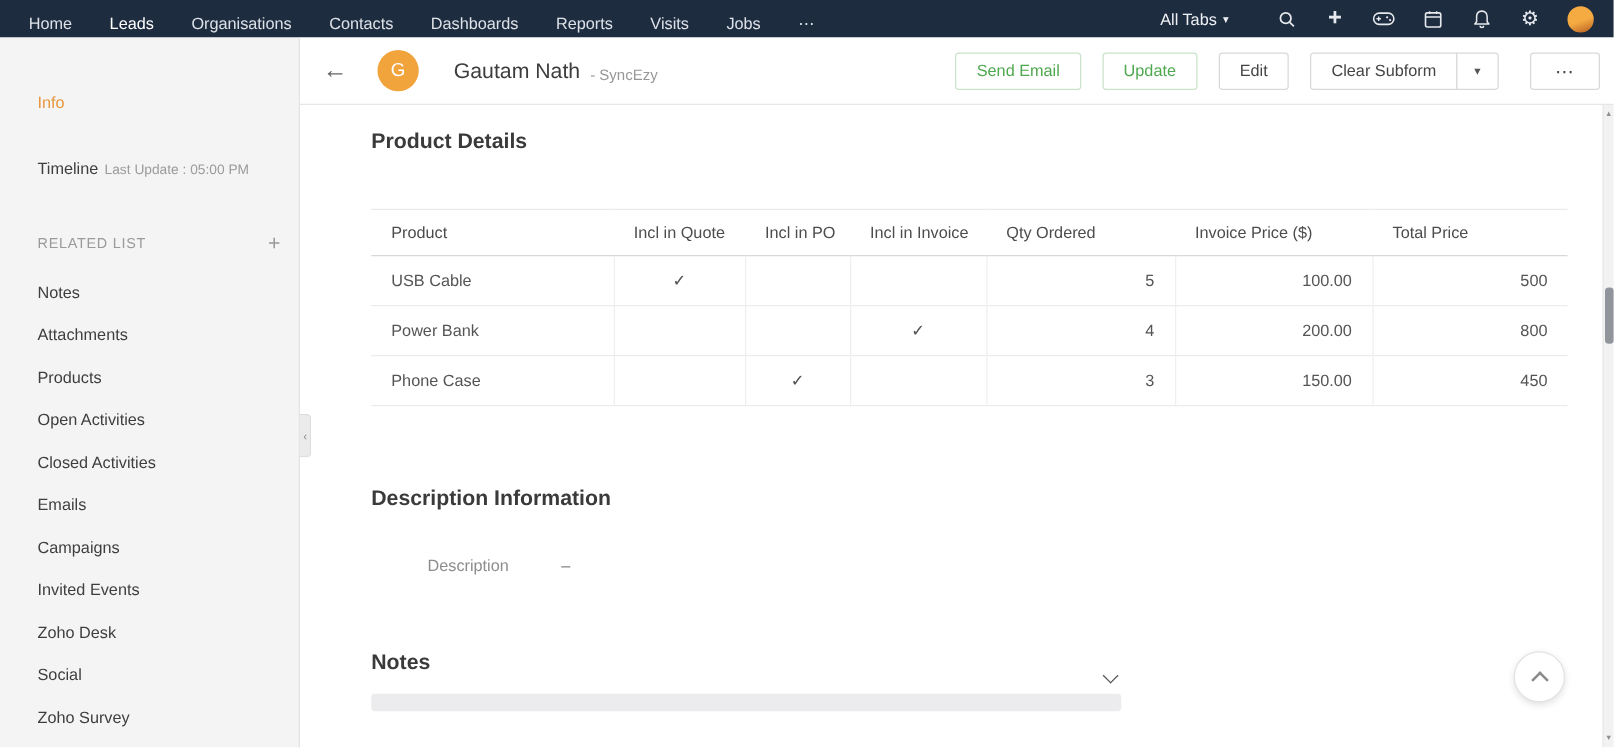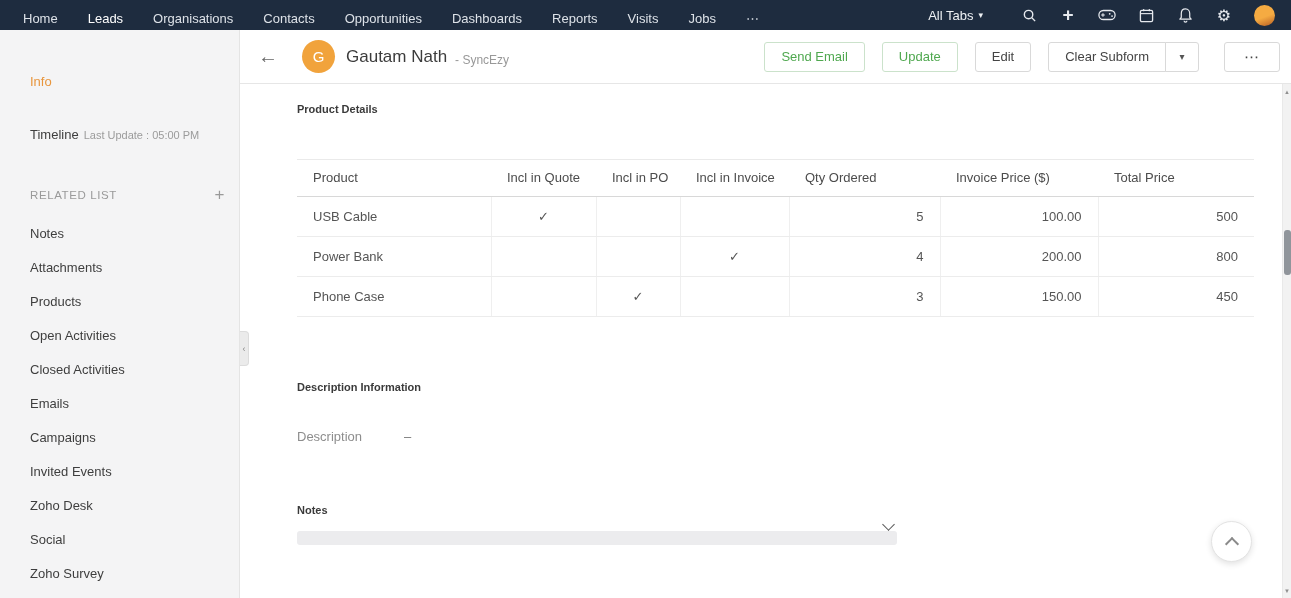--- a/index.html
+++ b/index.html
@@ -29,45 +29,45 @@
   .related-header { margin-top:43px; display:flex; align-items:center; color:#9a9a9a; font-size:11.5px; letter-spacing:0.6px; padding-right:14px; }
   .related-plus { margin-left:auto; color:#999; font-size:17px; font-weight:normal; cursor:pointer; }
   .sidebar-list { margin-top:12px; }
   .sidebar-item { line-height:34px; cursor:pointer; white-space:nowrap; }
 
   
   .main { position:absolute; top:30px; left:240px; right:0; bottom:0; background:#fff; }
   .record-header { height:54px; border-bottom:1px solid #e6e6e6; display:flex; align-items:center; padding:0 11px 0 16px; }
   .back-btn { width:24px; font-size:20px; color:#666; cursor:pointer; text-align:center; }
   .record-avatar { width:33px; height:33px; border-radius:50%; background:#f1a33c; color:#fff; display:flex; align-items:center; justify-content:center; font-size:15px; margin-left:22px; }
-  .record-title { font-size:17px; color:#3c3c3c; margin-left:11px; }
+  .record-title { font-size:17px; color:#3c3c3c; margin-left:28px; }
   .record-subtitle { font-size:12px; color:#989898; margin-left:8px; margin-top:7px; }
   .header-actions { margin-left:auto; display:flex; align-items:center; gap:17px; }
   .btn { height:30px; padding:0 16px; background:#fff; border:1px solid #d9d9d9; border-radius:3px; font-size:13px; color:#444; display:flex; align-items:center; cursor:pointer; white-space:nowrap; font-family:inherit; }
   .btn-green { color:#4fa84f; border-color:#cbe2cb; }
   .split { display:flex; }
   .split .btn-main { border-radius:3px 0 0 3px; }
   .split .btn-caret { width:34px; padding:0; justify-content:center; border-radius:0 3px 3px 0; margin-left:-1px; color:#555; font-size:10px; }
   .btn-more { padding:0 19px; font-size:15px; letter-spacing:1px; margin-left:8px; color:#444; }
 
   
   .content { padding:0 37px 0 57px; }
-  .section-title { font-size:11px; font-weight:bold; color:#3a3a3a; }
+  .section-title { font-size:17px; font-weight:bold; color:#3a3a3a; }
   .pd-title { padding-top:19px; }
 
   table.products { width:100%; border-collapse:collapse; table-layout:fixed; margin-top:44px; }
   table.products thead th { font-weight:normal; color:#4c4c4c; font-size:13px; text-align:left; padding:10px 16px 11px; border-top:1px solid #eaeaea; border-bottom:1px solid #d8d8d8; white-space:nowrap; overflow:hidden; }
   table.products tbody td { height:40px; padding:0 16px; font-size:13px; color:#555; border-bottom:1px solid #ececec; white-space:nowrap; }
   table.products tbody td + td { border-left:1px solid #efefef; }
   td.c-product { color:#4e9cd4; cursor:pointer; }
   td.c-check { text-align:center; color:#6d6d6d; }
   td.c-num { text-align:right; }
 
   .desc-section { margin-top:64px; }
-  .desc-row { margin-top:36px; display:flex; font-size:13px; }
+  .desc-row { margin-top:36px; margin-left:45px; display:flex; font-size:13px; }
   .desc-label { color:#8d8d8d; width:107px; }
   .desc-value { color:#777; }
 
   .notes-section { margin-top:60px; position:relative; width:600px; }
   .notes-chevron { position:absolute; right:4px; top:16px; width:9px; height:9px; border-right:1.5px solid #555; border-bottom:1.5px solid #555; transform:rotate(45deg); cursor:pointer; }
   .notes-bar { margin-top:15px; height:14px; background:#ececee; border-radius:3px; width:600px; cursor:text; }
 
   
   .v-scrollbar { position:absolute; top:84px; right:0; bottom:0; width:9px; background:#f2f2f2; border-left:1px solid #e9e9e9; }
   .sb-arrow { position:absolute; left:0; width:8px; height:13px; color:#8f8f8f; font-size:6px; display:flex; align-items:center; justify-content:center; cursor:pointer; }
@@ -82,21 +82,20 @@
 </head>
 <body>
 
 <nav class="topnav">
   <div class="nav-left">
 
   <div class="nav-item">Home</div>
       <div class="nav-item active">Leads</div>
       <div class="nav-item">Organisations</div>
       <div class="nav-item">Contacts</div>
-      <div class="nav-item">Opportunities</div>
       <div class="nav-item">Dashboards</div>
       <div class="nav-item">Reports</div>
       <div class="nav-item">Visits</div>
       <div class="nav-item">Jobs</div>
       <div class="nav-item">⋯</div>
     </div>
   <div class="nav-right">
     <div class="all-tabs">
       <span>All Tabs</span>
       <span class="caret">▾</span>

